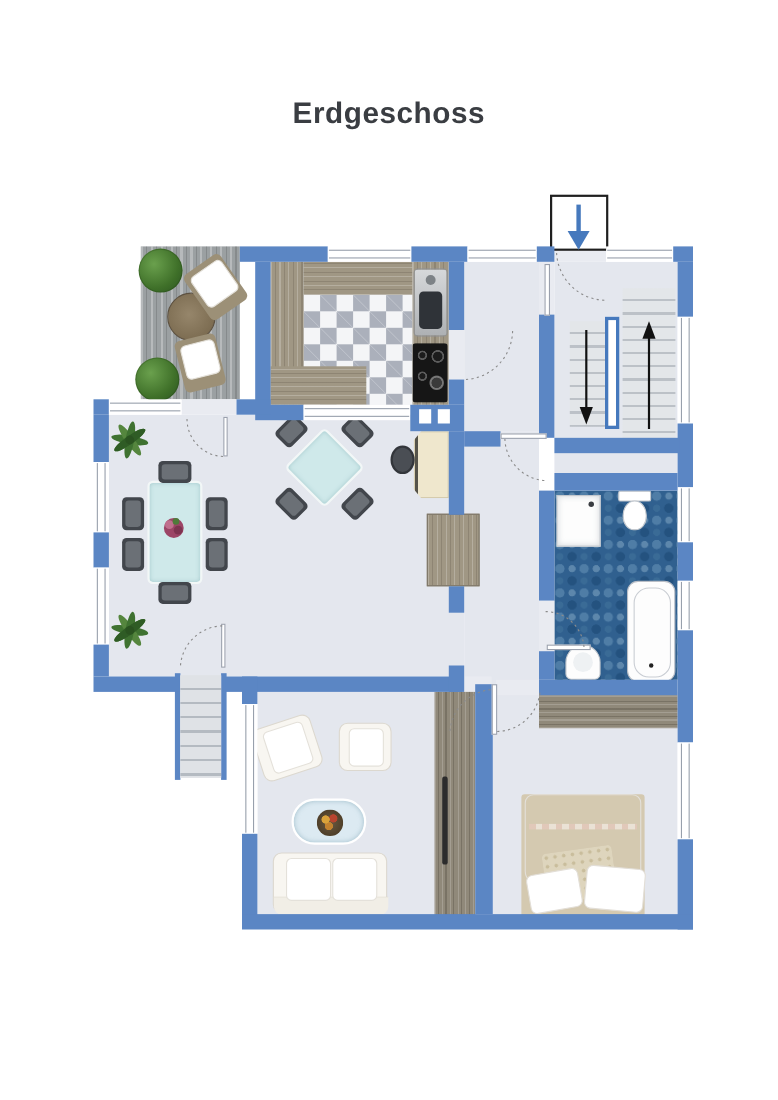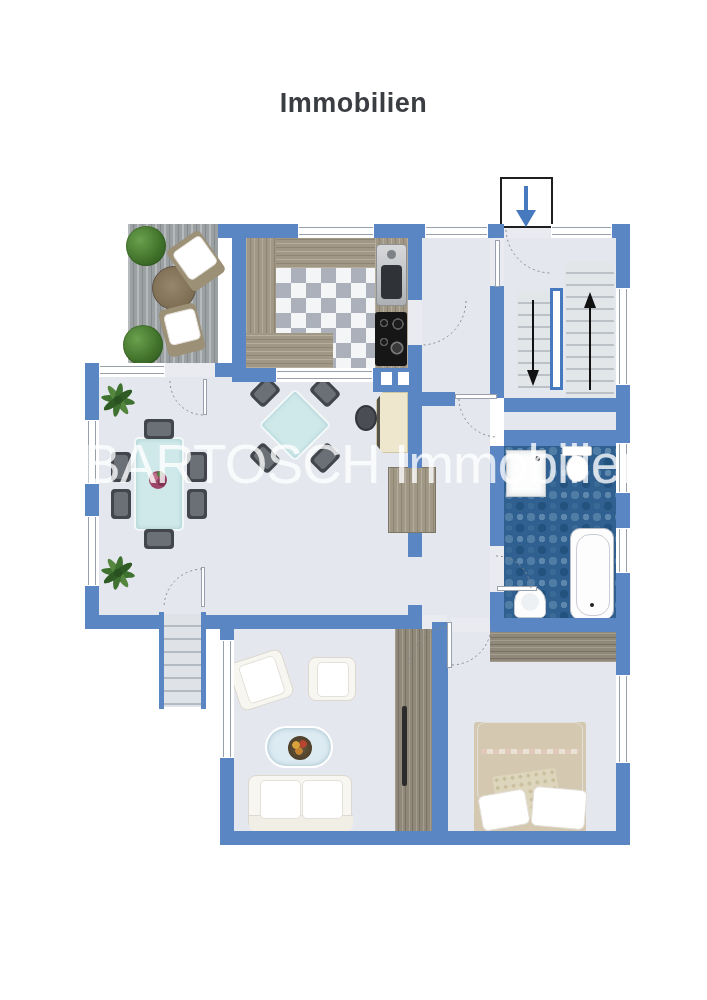--- a/index.html
+++ b/index.html
@@ -47,21 +47,21 @@
   .entrance-box{position:absolute;background:#fff;border:2px solid #1f1f1f;box-sizing:border-box;}
   .watermark{position:absolute;left:84px;top:432px;font-size:55px;letter-spacing:-1px;color:rgba(255,255,255,.78);white-space:nowrap;z-index:60;}
   .overlay{position:absolute;left:0;top:0;z-index:50;pointer-events:none;}
   .handle{position:absolute;background:#2c2c2c;border-radius:2px;}
 </style>
 </head>
 <body>
 
 <div class="page">
 
-  <div class="title">Immobilien</div>
+  <div class="title">Erdgeschoss</div>
 
   <div class="abs deck" style="left:128px;top:224px;width:90px;height:139px;"></div>
   <div class="floor" style="left:246px;top:238px;width:162px;height:130px;"></div>
   <div class="abs checker" style="left:276px;top:268px;width:99px;height:100px;"></div>
   <div class="floor" style="left:422px;top:238px;width:68px;height:154px;"></div>
   <div class="floor" style="left:504px;top:238px;width:112px;height:160px;"></div>
   <div class="floor" style="left:504px;top:412px;width:112px;height:18px;"></div>
   <div class="floor" style="left:99px;top:377px;width:323px;height:238px;"></div>
   <div class="floor" style="left:422px;top:392px;width:68px;height:239px;"></div>
   <div class="abs tile" style="left:504px;top:446px;width:112px;height:172px;"></div>
@@ -282,14 +282,13 @@
       <circle r="4" fill="#2a5220"></circle>
     </g>
     <g transform="translate(158,480)">
       <circle r="9" fill="#9c4566"></circle>
       <circle cx="-4" cy="-3" r="4" fill="#c06f8d"></circle>
       <circle cx="4" cy="2" r="4" fill="#7e3350"></circle>
       <circle cx="2" cy="-6" r="3" fill="#4f7a3a"></circle>
     </g>
   </svg>
 
-  <div class="watermark">BARTOSCH Immobilien</div>
 </div>
 
 </body></html>

